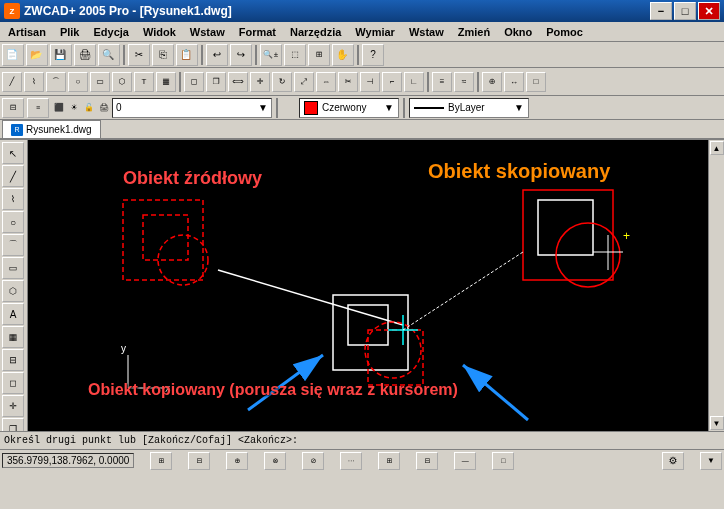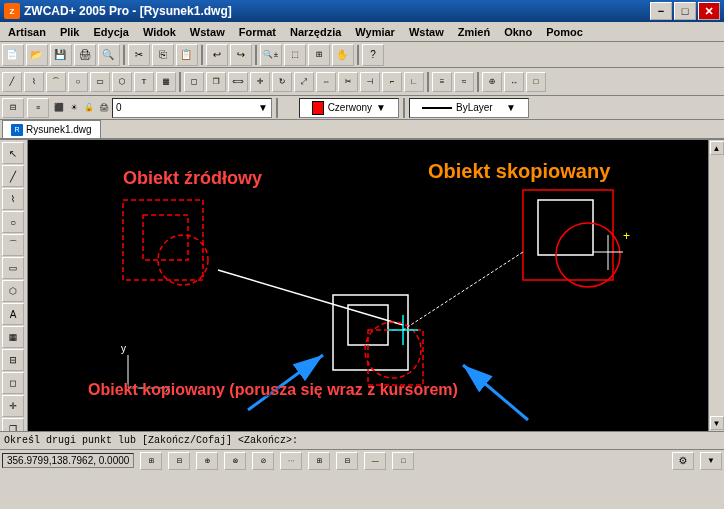--- a/index.html
+++ b/index.html
@@ -68,21 +68,21 @@
     .props-bar {
       background: #d4d0c8;
       height: 24px;
       display: flex;
       align-items: center;
       padding: 0 2px;
       gap: 3px;
       border-bottom: 1px solid #808080;
     }
     .props-btn { width: 22px; height: 20px; background: #d4d0c8; border: 1px outset #fff; display: flex; align-items: center; justify-content: center; font-size: 9px; cursor: pointer; }
-    .props-dropdown { height: 20px; background: white; border: 1px inset #808080; display: flex; align-items: center; padding: 0 12px; font-size: 10px; cursor: pointer; }
+    .props-dropdown { height: 20px; background: white; border: 1px inset #808080; display: flex; align-items: center; padding: 0 4px; font-size: 10px; cursor: pointer; }
     .color-box { width: 14px; height: 14px; background: red; border: 1px solid #000; }
 
     
     .main-area {
       display: flex;
       height: calc(509px - 22px - 20px - 26px - 26px - 24px - 22px - 18px);
     }
 
     
     .left-toolbar {
@@ -146,21 +146,21 @@
     .scroll-btn { width: 14px; height: 14px; background: #d4d0c8; border: 1px outset #fff; display: flex; align-items: center; justify-content: center; font-size: 8px; cursor: pointer; }
 
     
     .status-bar {
       background: #d4d0c8;
       height: 22px;
       display: flex;
       align-items: center;
       border-top: 1px solid #808080;
       padding: 0 2px;
-      gap: 6px;
+      gap: 16px;
       font-size: 10px;
     }
     .status-coords {
       background: #d4d0c8;
       border: 1px inset #808080;
       padding: 1px 4px;
       font-size: 10px;
       min-width: 120px;
     }
     .status-btn { width: 22px; height: 18px; background: #d4d0c8; border: 1px outset #fff; display: flex; align-items: center; justify-content: center; font-size: 8px; cursor: pointer; flex-shrink: 0; }

